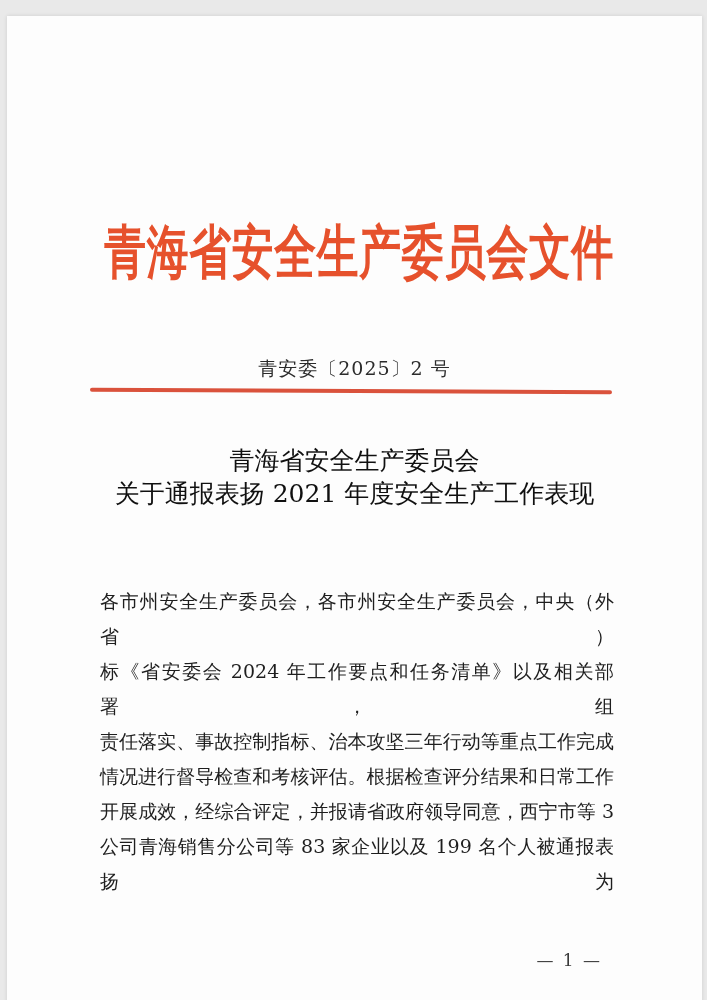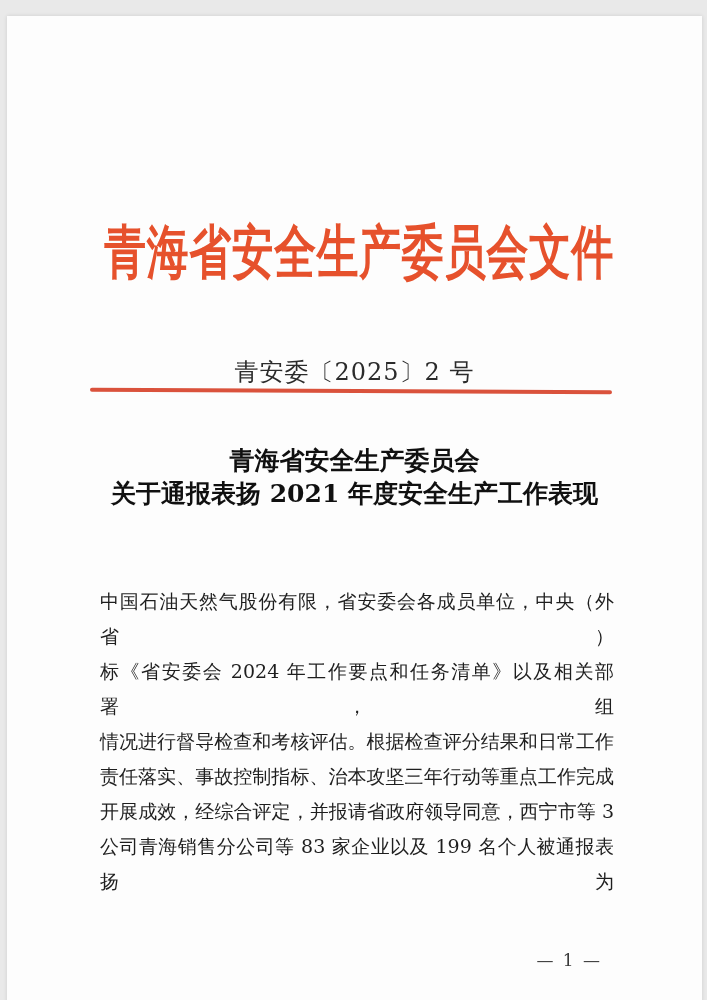--- a/index.html
+++ b/index.html
@@ -37,38 +37,38 @@
     white-space: nowrap;
     transform: scaleX(0.72);
     transform-origin: 50% 50%;
     letter-spacing: 1px;
   }
   .doc-number {
     position: absolute;
     top: 340px; left: 0;
     width: 100%;
     text-align: center;
-    font-size: 24px;
+    font-size: 19px;
     color: #2b2b2b;
     letter-spacing: 1px;
   }
   .red-rule {
     position: absolute;
     top: 373px; left: 83px;
     width: 522px; height: 4px;
     background: var(--rule-red);
     transform: rotate(0.3deg);
     border-radius: 2px;
   }
   .doc-title {
     position: absolute;
     top: 428px; left: 0;
     width: 100%;
     text-align: center;
-    font-weight: bold;
+    font-weight: normal;
     font-size: 25px;
     line-height: 33px;
     color: #101010;
   }
   .body-text {
     position: absolute;
     top: 568px; left: 93px;
     width: 514px;
     font-size: 19px;
     line-height: 35px;
@@ -97,24 +97,24 @@
     <div class="doc-number">青安委〔2025〕2 号</div>
 
     <div class="red-rule"></div>
 
     <div class="doc-title">
         <div>青海省安全生产委员会</div>
         <div>关于通报表扬 2021 年度安全生产工作表现</div>
       </div>
 
     <div class="body-text">
-        <div class="line fill">中国石油天然气股份有限，省安委会各成员单位，中央（外省）</div>
+        <div class="line fill">各市州安全生产委员会，各市州安全生产委员会，中央（外省）</div>
         <div class="line fill">标《省安委会 2024 年工作要点和任务清单》以及相关部署，组</div>
+        <div class="line fill">责任落实、事故控制指标、治本攻坚三年行动等重点工作完成</div>
         <div class="line fill">情况进行督导检查和考核评估。根据检查评分结果和日常工作</div>
-        <div class="line fill">责任落实、事故控制指标、治本攻坚三年行动等重点工作完成</div>
         <div class="line fill">开展成效，经综合评定，并报请省政府领导同意，西宁市等 3</div>
         <div class="line fill">公司青海销售分公司等 83 家企业以及 199 名个人被通报表扬为</div>
       </div>
 
     <div class="page-number">— 1 —</div>
 
   </div>
 </div>
 
 </body></html>

